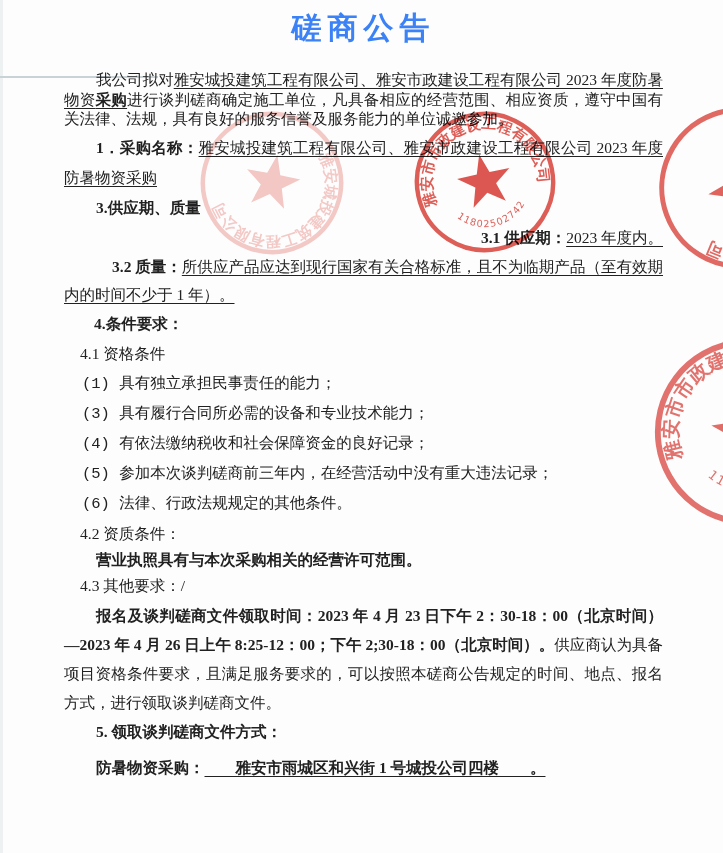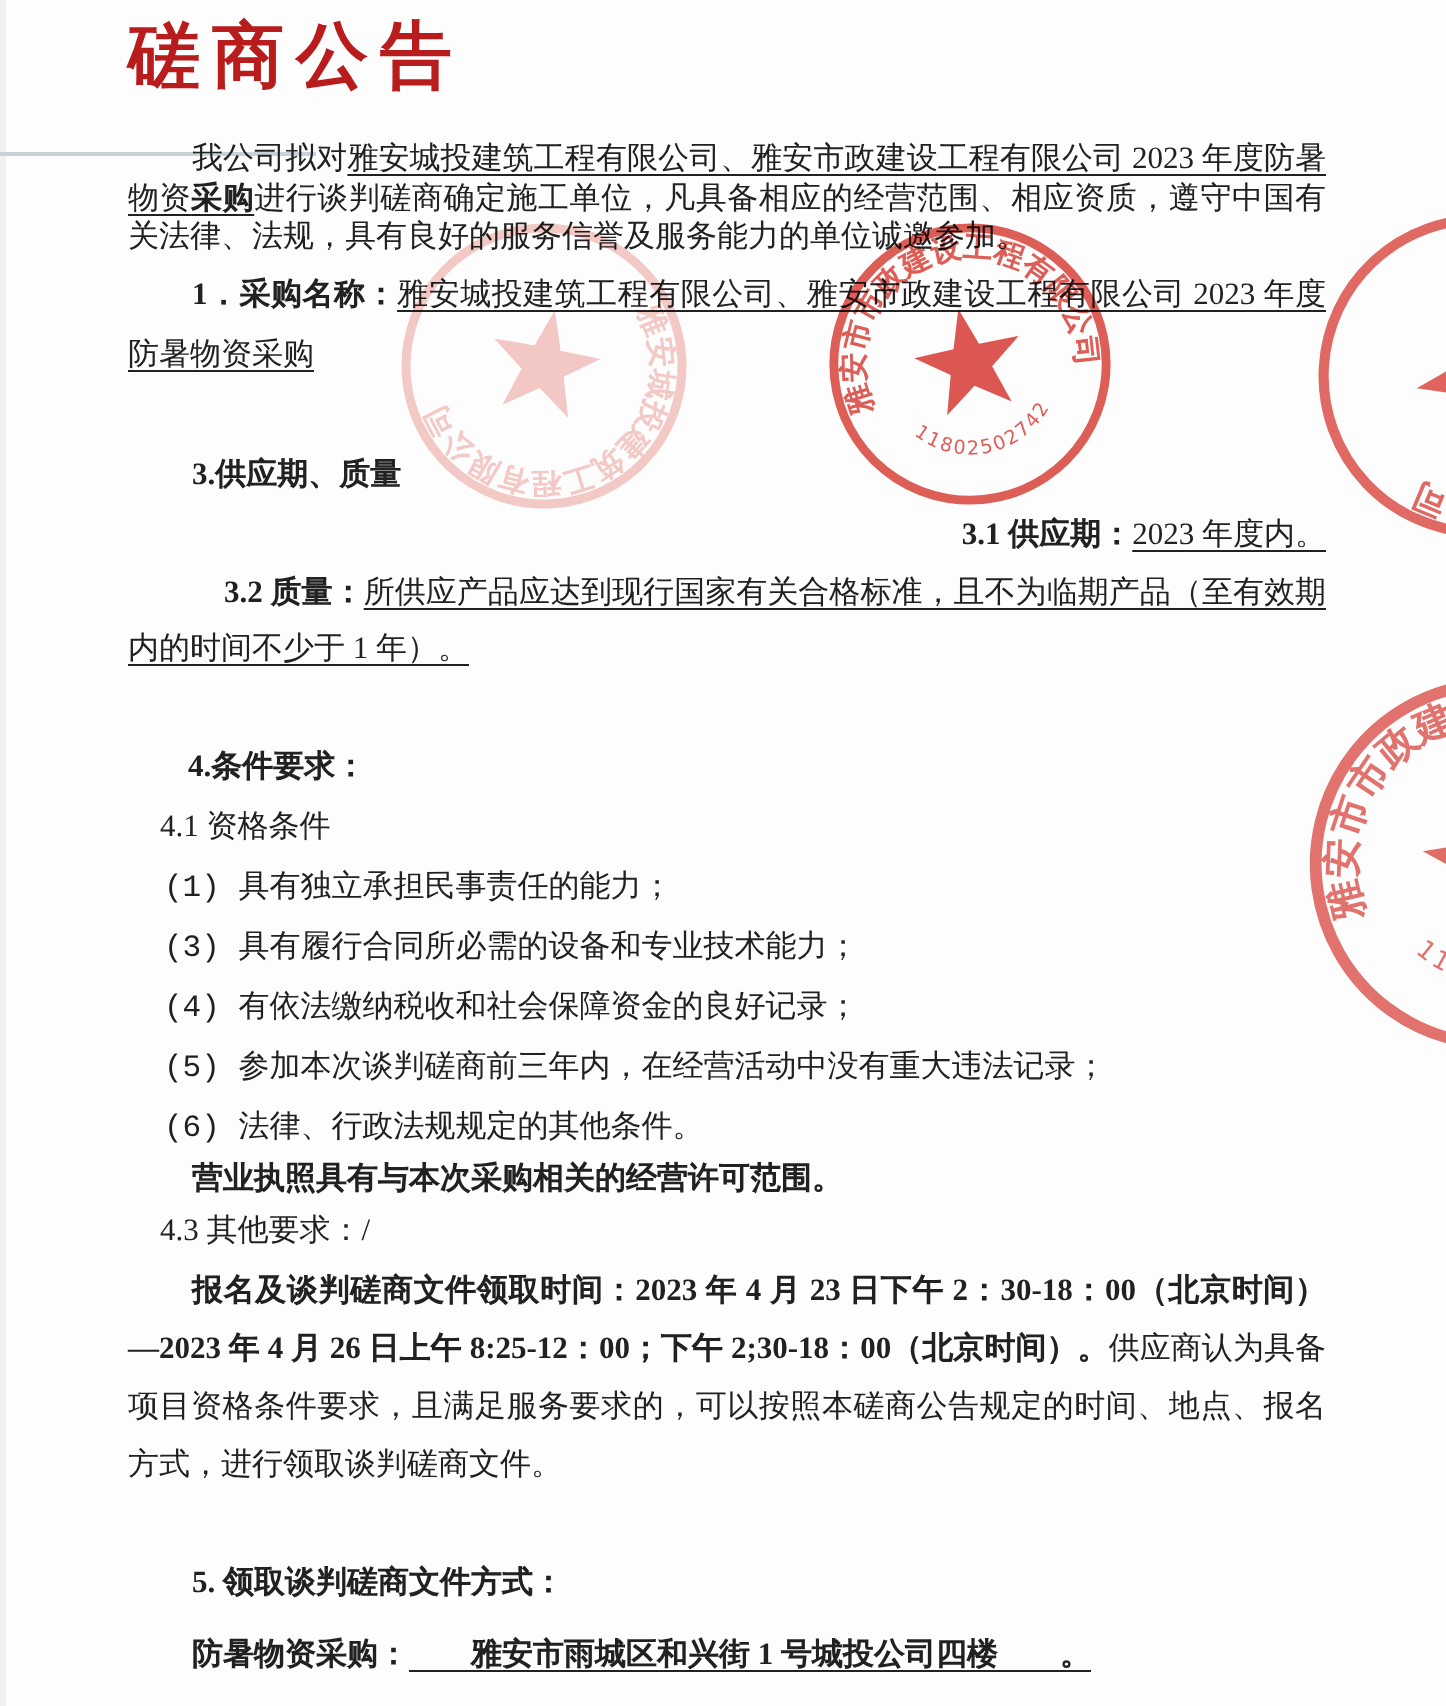--- a/index.html
+++ b/index.html
@@ -6,35 +6,35 @@
   html,body { background:#ffffff; }
   body { width:723px; height:853px; overflow:hidden; position:relative;
          font-family:"Liberation Serif","DejaVu Serif",serif; color:#212121; }
   .page { position:absolute; left:0; top:0; width:723px; height:853px;
           background:#fdfdfd; overflow:hidden; }
   .edge-strip { position:absolute; left:0; top:0; bottom:0; width:3px;
                 background:#eef1f1; }
   .scan-line { position:absolute; left:0; top:76px; width:158px; height:2px;
                background:#c9d2d6; }
   .content { position:absolute; left:64px; top:0; width:599px; }
-  .doc-title { margin-top:6px; font-size:36px; font-weight:700;
-               letter-spacing:6px; color:#b91c1c; line-height:44px; }
+  .doc-title { text-align:center; margin-top:6px; font-size:30px; font-weight:700;
+               letter-spacing:6px; color:#3b82f6; line-height:44px; }
   p { font-size:15.5px; }
   .intro { margin-top:20px; line-height:19.5px; text-indent:32px; text-align:justify; }
   .item1 { margin-top:4px; line-height:30px; text-indent:32px; text-align:justify; }
   .item2, .item3, .item5 { line-height:30px; text-indent:32px; }
   .sub31 { line-height:30px; text-indent:48px;text-align:right; }
   .sub32 { line-height:28px; text-indent:48px; text-align:justify; }
   .item4 { line-height:30px; text-indent:30px; }
   .sub41, .sub42, .sub43 { line-height:30px; text-indent:16px; }
   .cond { line-height:30px; text-indent:18px;font-family:Liberation Mono, monospace; }
   .license { line-height:22px; font-weight:700;margin-left:32px; }
   .signup { line-height:29px; text-indent:32px; text-align:justify; }
   .pickup { margin-top:6px; line-height:30px; text-indent:32px; }
-  .b { font-weight:700;margin-top:30px; }
+  .b { font-weight:700; }
   .u { text-decoration:underline; text-underline-offset:3px; text-decoration-thickness:1px; }
   
   .stamp { position:absolute; mix-blend-mode:multiply; pointer-events:none; }
   .stamp .ring { fill:none; stroke:#dd5049; stroke-width:6; }
   .stamp .seal-co { font-size:20px; font-weight:700; fill:#dd5049;
                     font-family:"Liberation Serif","DejaVu Serif",serif; }
   .stamp .seal-no { font-size:13px; letter-spacing:1.5px; fill:#dd5049;
                     font-family:"DejaVu Sans","Liberation Sans",sans-serif; }
   .stamp .star { fill:#dc4a42; }
   .stamp-a { left:197px; top:108px; width:150px; height:150px;
@@ -70,20 +70,21 @@
     <p class="item4 b">4.条件要求：</p>
 
     <p class="sub41">4.1 资格条件</p>
 
     <p class="cond">(1) 具有独立承担民事责任的能力；</p>
     <p class="cond">(3) 具有履行合同所必需的设备和专业技术能力；</p>
     <p class="cond">(4) 有依法缴纳税收和社会保障资金的良好记录；</p>
     <p class="cond">(5) 参加本次谈判磋商前三年内，在经营活动中没有重大违法记录；</p>
     <p class="cond">(6) 法律、行政法规规定的其他条件。</p>
 
+    <p class="sub42">4.2 资质条件：</p>
     <p class="license">营业执照具有与本次采购相关的经营许可范围。</p>
 
     <p class="sub43">4.3 其他要求：/</p>
 
     <p class="signup"><span class="b">报名及谈判磋商文件领取时间：</span><span class="b">2023 年 4 月 23 日下午 2：30-18：00（北京时间）—2023 年 4 月 26 日上午 8:25-12：00；下午 2;30-18：00（北京时间）。</span><span>供应商认为具备项目资格条件要求，且满足服务要求的，可以按照本磋商公告规定的时间、地点、报名方式，进行领取谈判磋商文件。</span></p>
 
     <p class="item5 b">5. 领取谈判磋商文件方式：</p>
 
     <p class="pickup"><span class="b">防暑物资采购：</span><span class="u b">　　雅安市雨城区和兴街 1 号城投公司四楼　　。</span></p>
   </div>

